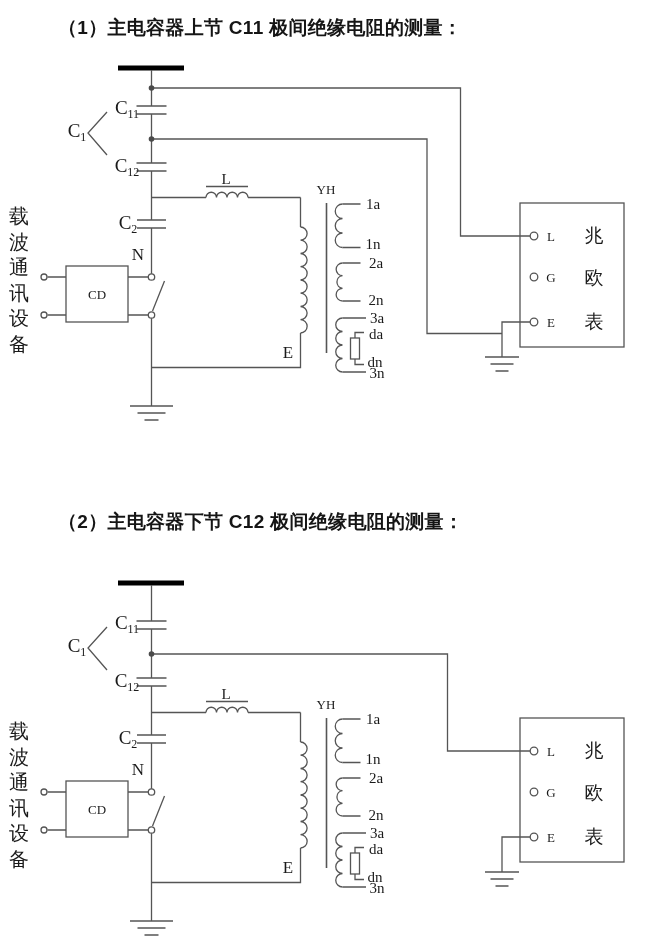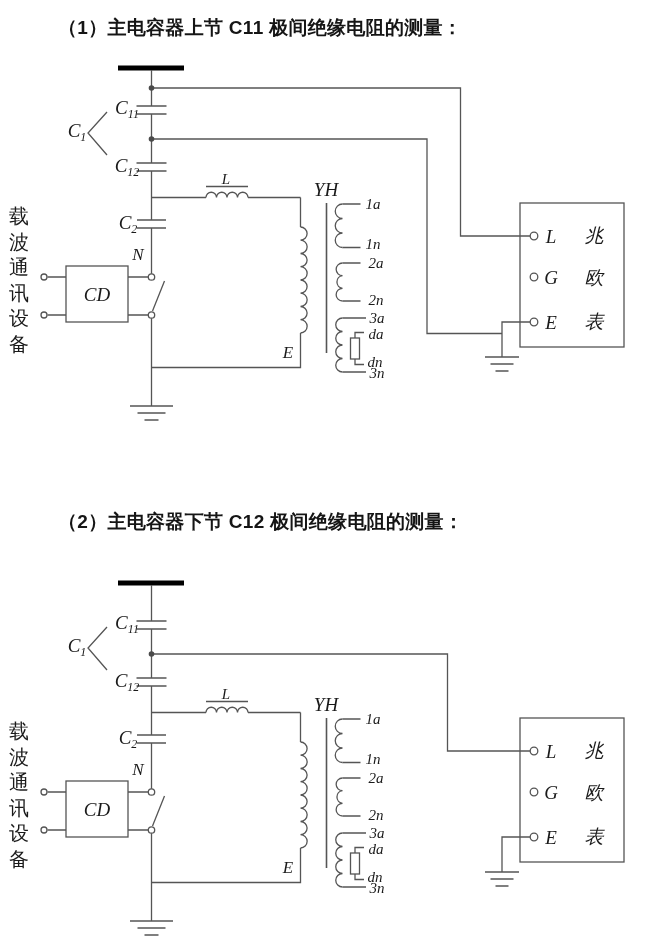--- a/index.html
+++ b/index.html
@@ -3,26 +3,26 @@
 <meta charset="utf-8">
 <style>
   html,body{margin:0;padding:0;background:#ffffff;}
   .page{position:relative;width:659px;height:948px;background:#ffffff;overflow:hidden;
         font-family:"Liberation Serif","DejaVu Serif",serif;color:#1a1a1a;}
   svg.art{position:absolute;left:0;top:0;}
   .title{position:absolute;left:58px;white-space:nowrap;
          font-family:"Liberation Sans","DejaVu Sans",sans-serif;
          font-size:19px;font-weight:600;color:#151515;letter-spacing:.3px;}
   .labels{position:absolute;left:0;width:659px;height:475px;}
-  .lbl{position:absolute;transform:translate(-50%,-50%);white-space:nowrap;line-height:1;font-style:italic;}
+  .lbl{position:absolute;transform:translate(-50%,-50%);white-space:nowrap;line-height:1;}
   .cap{font-size:19px;}
   .cap sub{font-size:12px;line-height:0;}
   .small{font-size:15px;}
   .med{font-size:17px;}
-  .big{font-size:19px;}
+  .big{font-size:13px;}
   .cjk{font-size:19px;}
   .carrier{position:absolute;left:8px;top:204px;width:22px;font-size:20px;
            line-height:25.6px;word-break:break-all;text-align:center;}
 </style>
 </head>
 <body>
 
 <div class="page">
 
   <svg class="art" width="659" height="948" viewBox="0 0 659 948">

